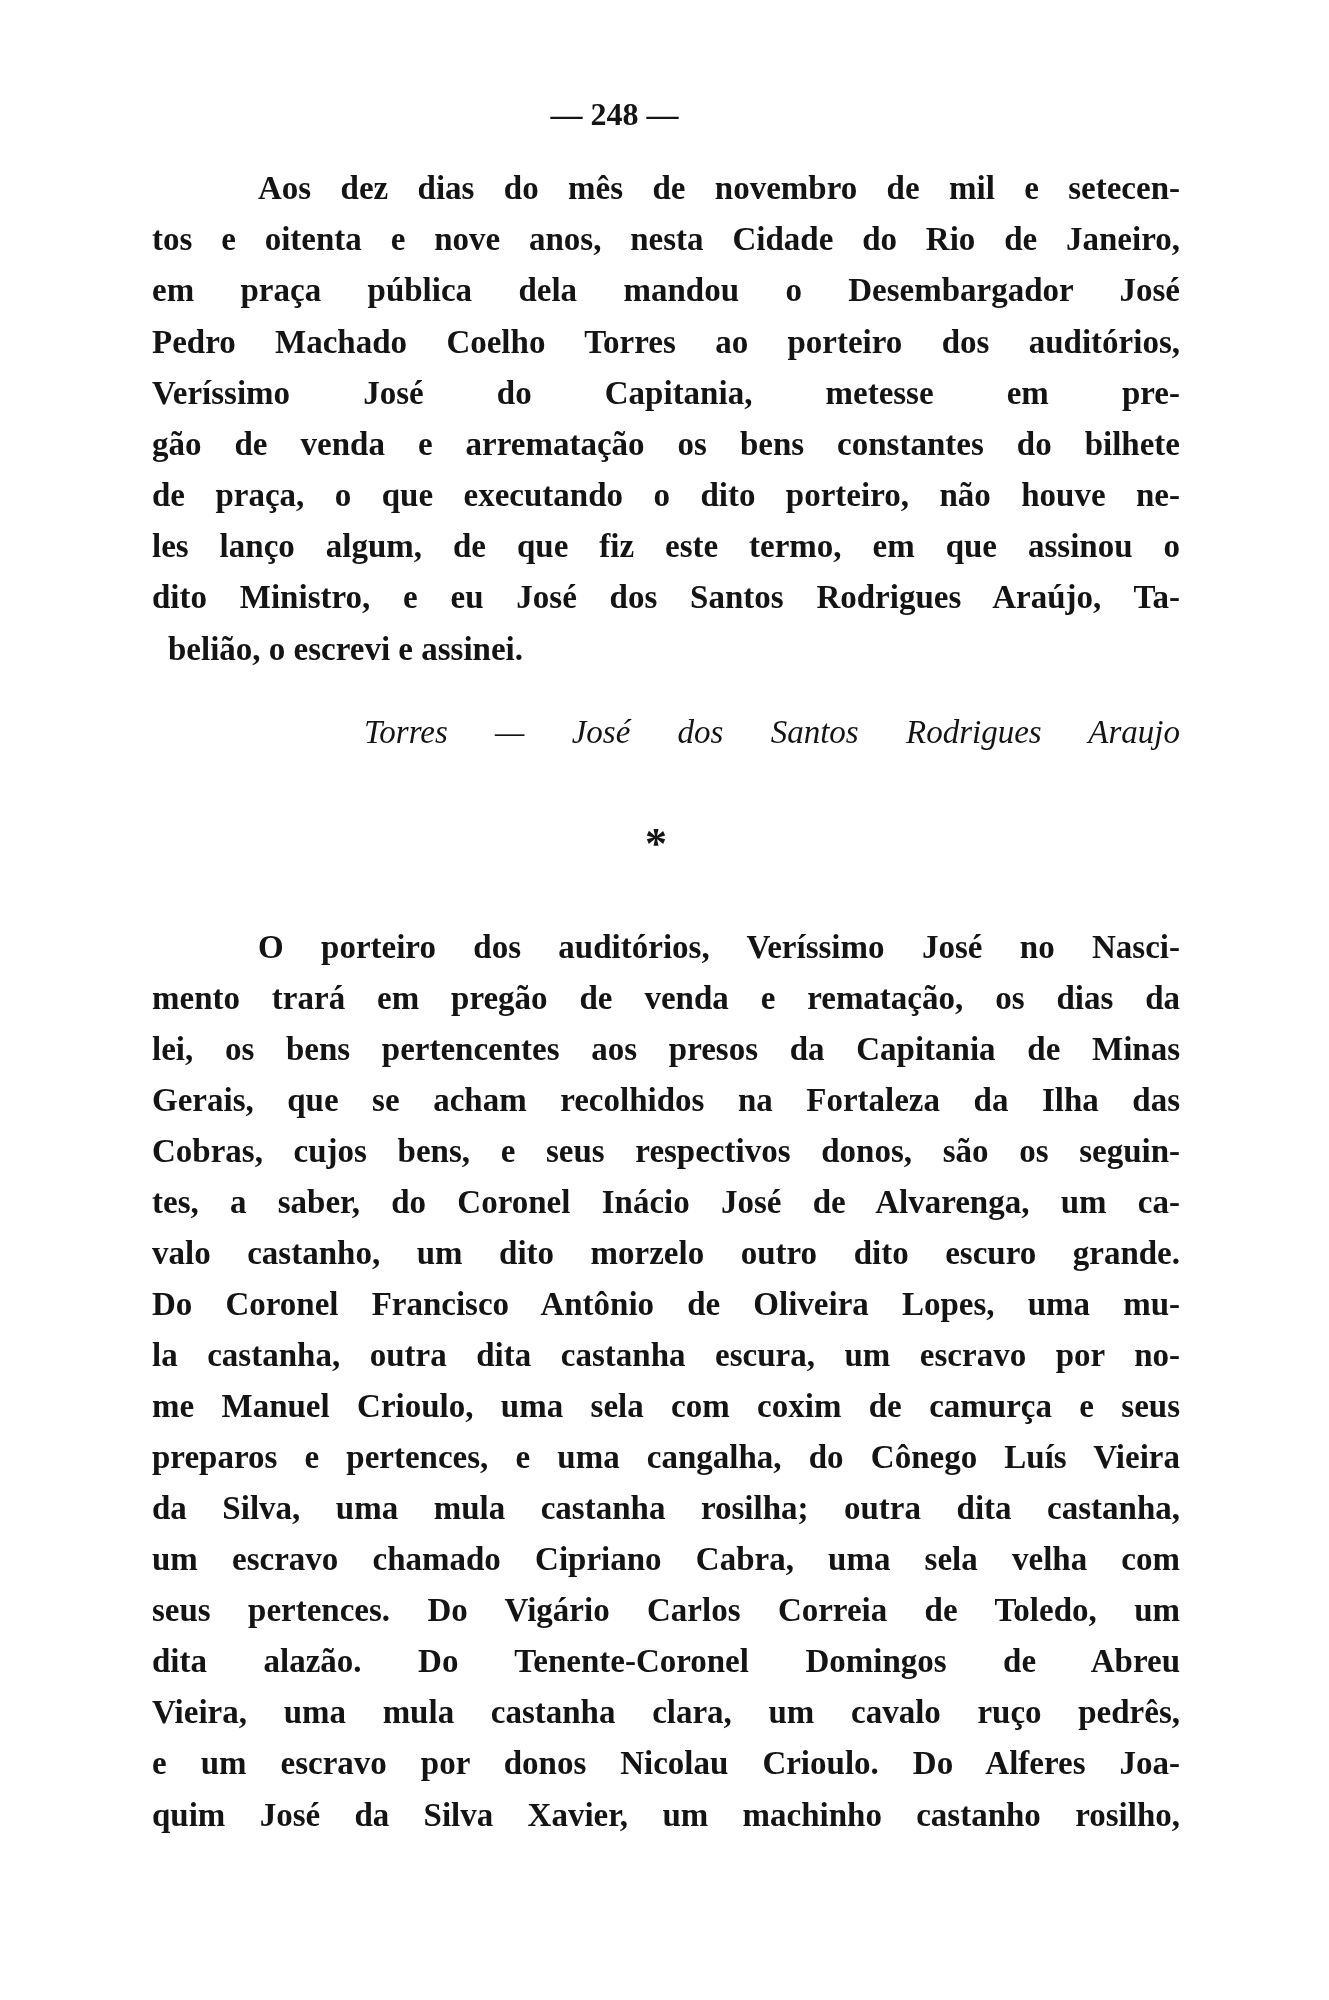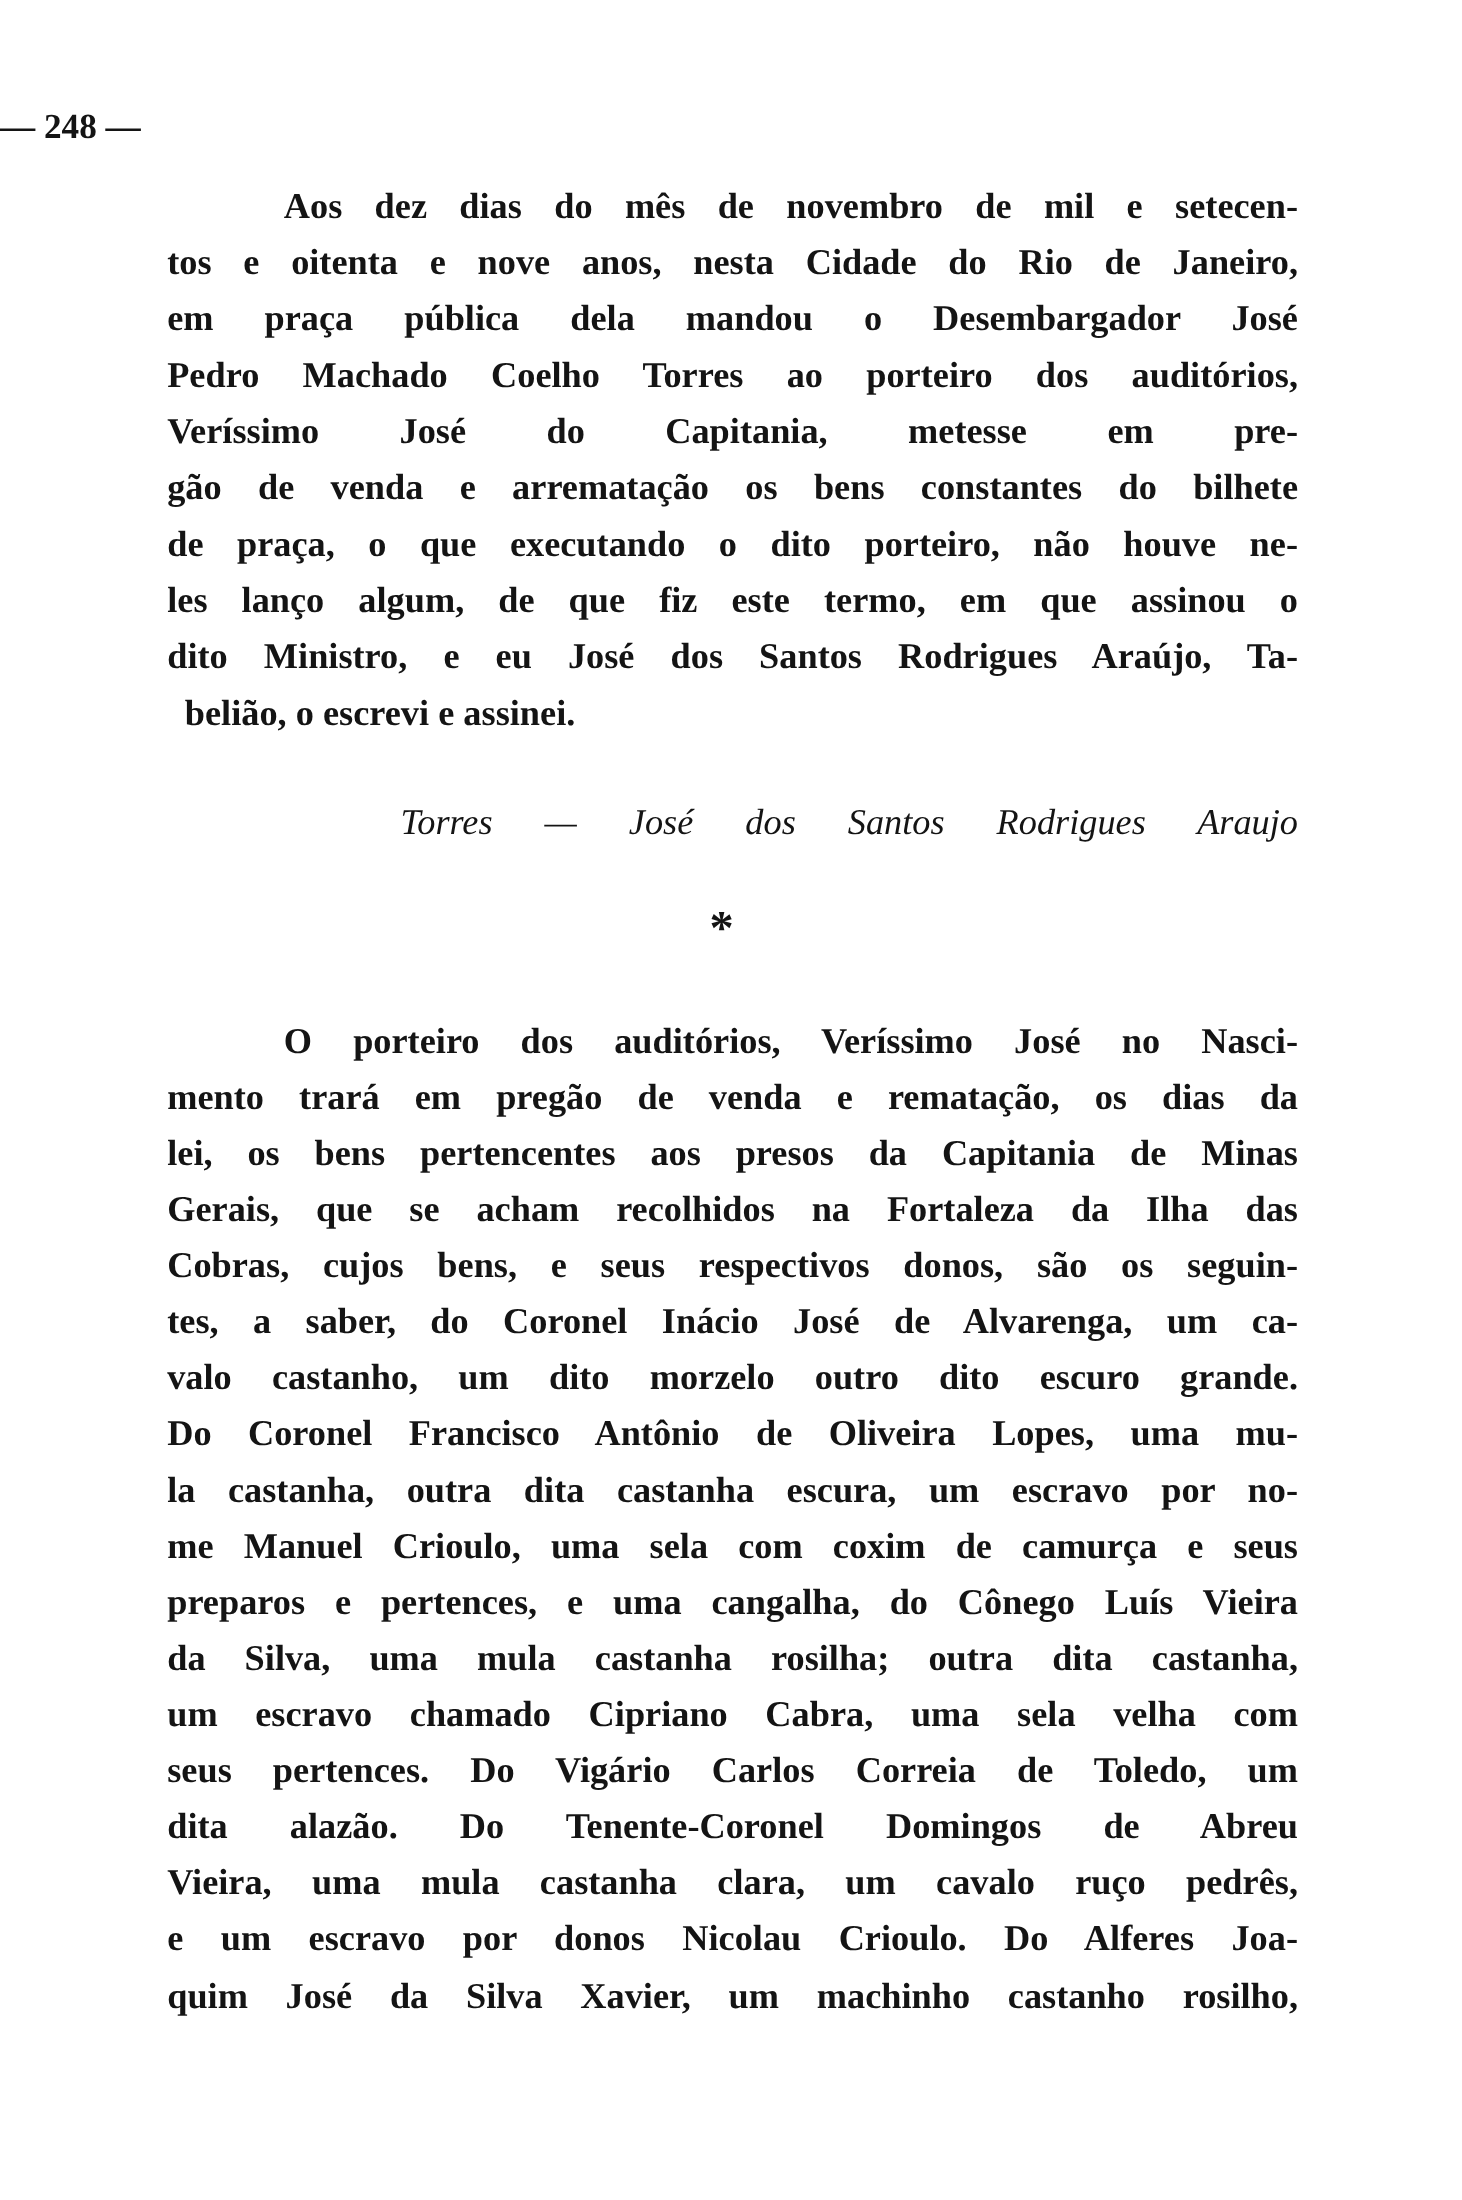--- a/index.html
+++ b/index.html
@@ -1,25 +1,25 @@
 <!DOCTYPE html>
 <html><head>
 <meta charset="utf-8">
 <style>
   html, body { margin: 0; padding: 0; background: #ffffff; }
   body { width: 1329px; height: 2000px; position: relative; overflow: hidden;
          font-family: "Liberation Serif", "DejaVu Serif", serif; color: #141414; }
-  .page-number { position: absolute; top: 96px; left: 0; width: 1229px; 
+  .page-number { position: absolute; top: 96px; left: 0; width: 1229px; text-align: center;
                  font-size: 32px; font-weight: bold; letter-spacing: 0px; }
   .line { position: absolute; left: 152px; width: 1028px; font-size: 33px; line-height: 40px;
           white-space: nowrap; text-align: justify; text-align-last: justify; font-weight: bold; }
   .line.indent { left: 258px; width: 922px; }
   .line.last { text-align-last: left; margin-left: 16px; }
   .signature { position: absolute; left: 364px; width: 816px; top: 712px; font-size: 33px; line-height: 40px;
-               font-style: italic; text-align: justify; text-align-last: justify; white-space: nowrap; margin-top: 16px; }
+               font-style: italic; text-align: justify; text-align-last: justify; white-space: nowrap; }
   .separator { position: absolute; left: 645px; top: 822px; font-size: 44px; font-weight: bold; line-height: 44px; }
 </style>
 </head>
 <body>
 
 <div class="page-number">— 248 —</div>
 
 <div>
   <div class="line indent" style="top:168px">Aos dez dias do mês de novembro de mil e setecen-</div>
   <div class="line" style="top:219px">tos e oitenta e nove anos, nesta Cidade do Rio de Janeiro,</div>

